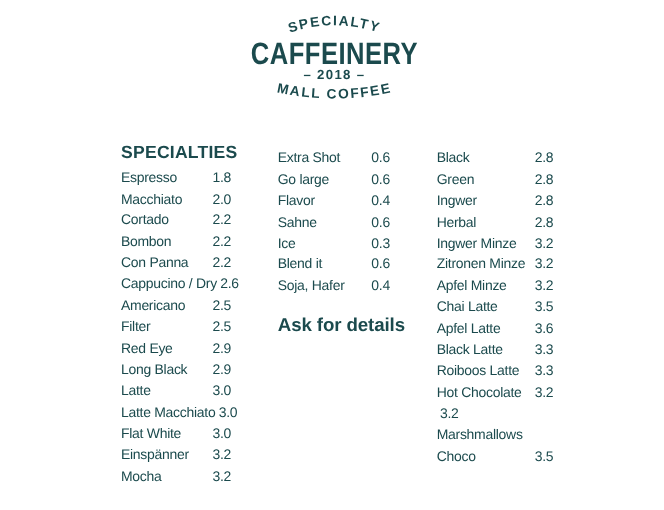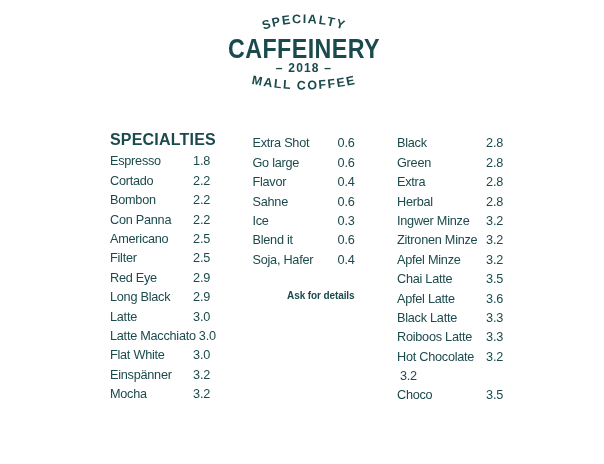--- a/index.html
+++ b/index.html
@@ -58,21 +58,21 @@
     letter-spacing: -0.25px;
     white-space: nowrap;
   }
   .row .price { margin-left: 3px; }
   .note {
     margin-top: 19.4px;
     height: 19.4px;
     line-height: 19.4px;
     text-align: right;
     font-weight: 700;
-    font-size: 10px;
+    font-size: 17px;
     letter-spacing: -0.1px;
     white-space: nowrap;
   }
 </style>
 </head>
 <body>
 
 <svg class="logo" viewBox="0 0 240 104" aria-hidden="true">
   <defs>
     <path id="arcTop" d="M 76 27 Q 120 11 164 27" fill="none"></path>
@@ -86,30 +86,38 @@
 
 <div class="menu">
   <section class="col col-0">
     <h2 class="col-header">SPECIALTIES</h2>
     <div>
         <div class="row">
           <span class="label">Espresso</span>
           <span class="price">1.8</span>
         </div>
         <div class="row">
+          <span class="label">Macchiato</span>
+          <span class="price">2.0</span>
+        </div>
+        <div class="row">
           <span class="label">Cortado</span>
           <span class="price">2.2</span>
         </div>
         <div class="row">
           <span class="label">Bombon</span>
           <span class="price">2.2</span>
         </div>
         <div class="row">
           <span class="label">Con Panna</span>
           <span class="price">2.2</span>
+        </div>
+        <div class="row">
+          <span class="label">Cappucino / Dry</span>
+          <span class="price">2.6</span>
         </div>
         <div class="row">
           <span class="label">Americano</span>
           <span class="price">2.5</span>
         </div>
         <div class="row">
           <span class="label">Filter</span>
           <span class="price">2.5</span>
         </div>
         <div class="row">
@@ -179,21 +187,21 @@
     <div>
         <div class="row">
           <span class="label">Black</span>
           <span class="price">2.8</span>
         </div>
         <div class="row">
           <span class="label">Green</span>
           <span class="price">2.8</span>
         </div>
         <div class="row">
-          <span class="label">Extra</span>
+          <span class="label">Ingwer</span>
           <span class="price">2.8</span>
         </div>
         <div class="row">
           <span class="label">Herbal</span>
           <span class="price">2.8</span>
         </div>
         <div class="row">
           <span class="label">Ingwer Minze</span>
           <span class="price">3.2</span>
         </div>
@@ -220,20 +228,24 @@
         <div class="row">
           <span class="label">Roiboos Latte</span>
           <span class="price">3.3</span>
         </div>
         <div class="row">
           <span class="label">Hot Chocolate</span>
           <span class="price">3.2</span>
         </div>
         <div class="row">
           <span class="price">3.2</span>
+        </div>
+        <div class="row">
+          <span class="label">Marshmallows</span>
+          <span class="price"></span>
         </div>
         <div class="row">
           <span class="label">Choco</span>
           <span class="price">3.5</span>
         </div>
       </div>
   </section>
 </div>
 
 </body></html>

